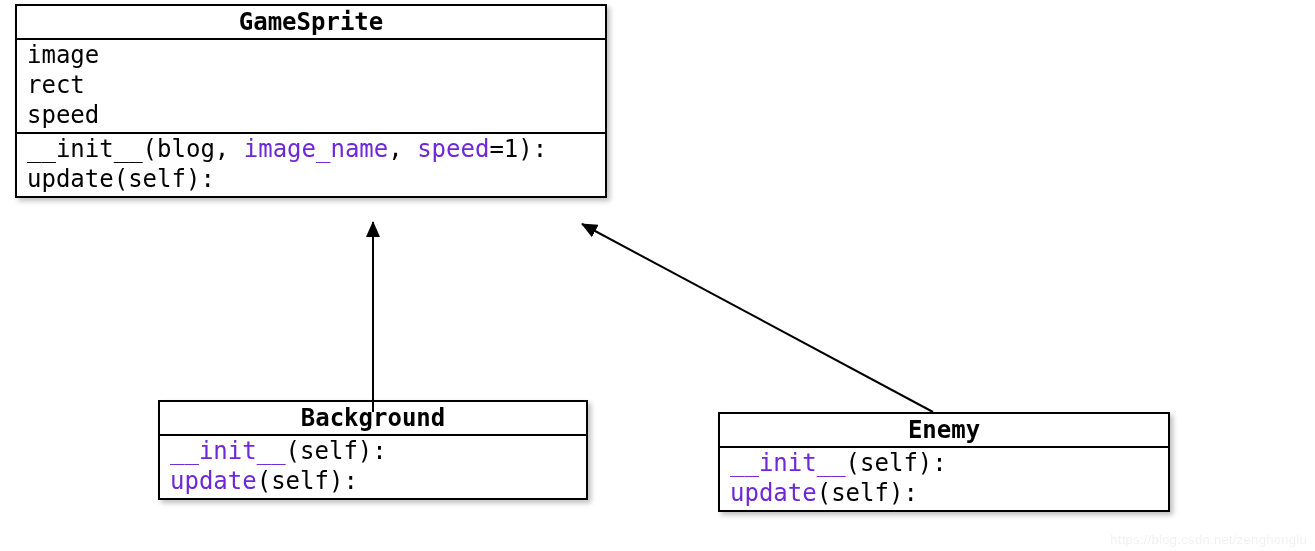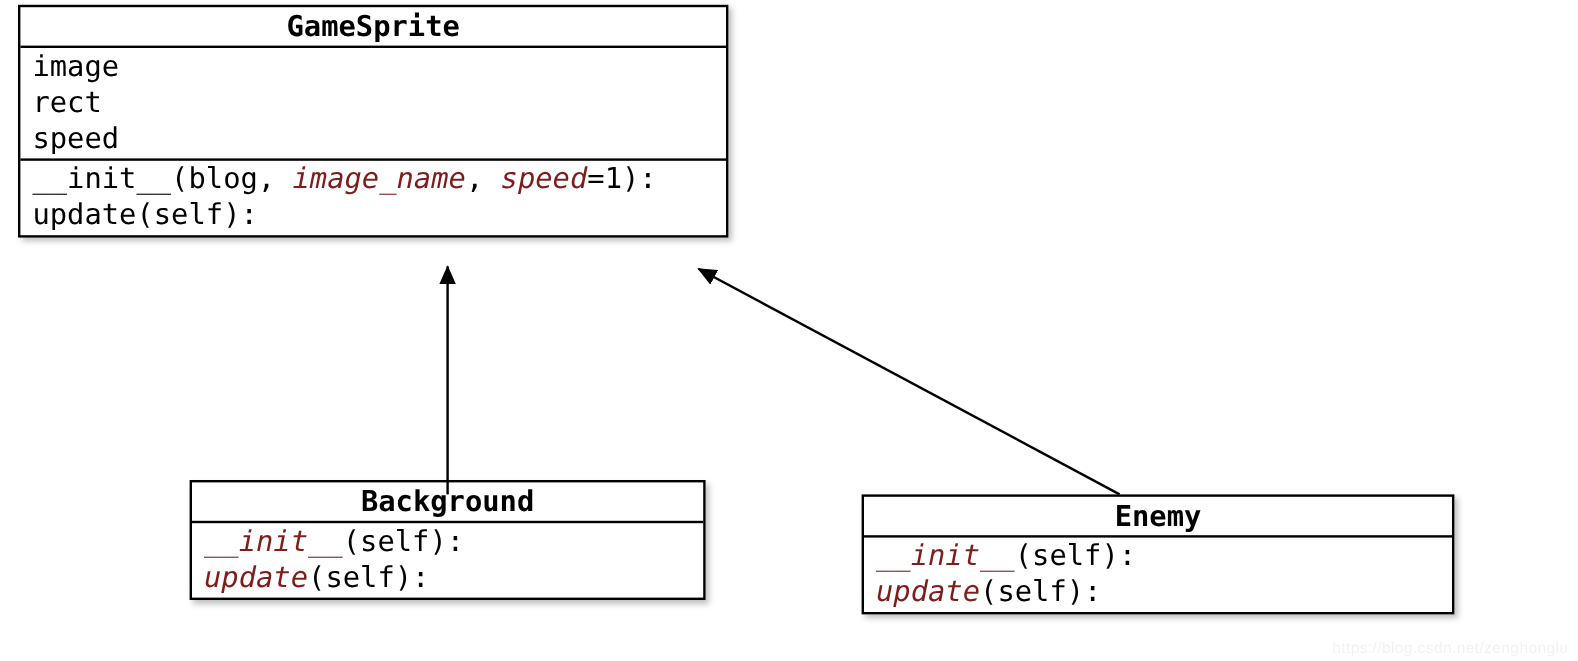--- a/index.html
+++ b/index.html
@@ -26,21 +26,21 @@
     padding: 2px 10px;
     border-bottom: 2px solid #000;
   }
   .uml-section {
     padding: 0px 24px 2px 10px;
   }
   .uml-section.bordered {
     border-top: 2px solid #000;
   }
   .line { white-space: pre; line-height: 1.25; }
-  .kw { color: #7f1d1d; font-style: italic; } 
+  .kw { color: #6d28d9; } 
   .watermark {
     position: absolute;
     right: 8px;
     bottom: 4px;
     font-family: Arial, sans-serif;
     font-size: 13px;
     color: rgba(0,0,0,0.06);
     letter-spacing: 0.3px;
   }
   svg.arrows {
@@ -67,21 +67,21 @@
 </div>
 
 <div class="uml-class" style="left:158px; top:400px; width:430px;">
   <div class="uml-title">Background</div>
   <div class="uml-section">
     <div class="line"><span></span><span class="kw">__init__</span><span>(self):</span></div>
     <div class="line"><span></span><span class="kw">update</span><span>(self):</span></div>
   </div>
 </div>
 
-<div class="uml-class" style="left:718px; top:412px; width:494px;">
+<div class="uml-class" style="left:718px; top:412px; width:452px;">
   <div class="uml-title">Enemy</div>
   <div class="uml-section">
     <div class="line"><span></span><span class="kw">__init__</span><span>(self):</span></div>
     <div class="line"><span></span><span class="kw">update</span><span>(self):</span></div>
   </div>
 </div>
 
 <svg class="arrows">
   <defs>
     <marker id="tri" markerWidth="16" markerHeight="14" refX="15" refY="7" orient="auto" markerUnits="userSpaceOnUse">

